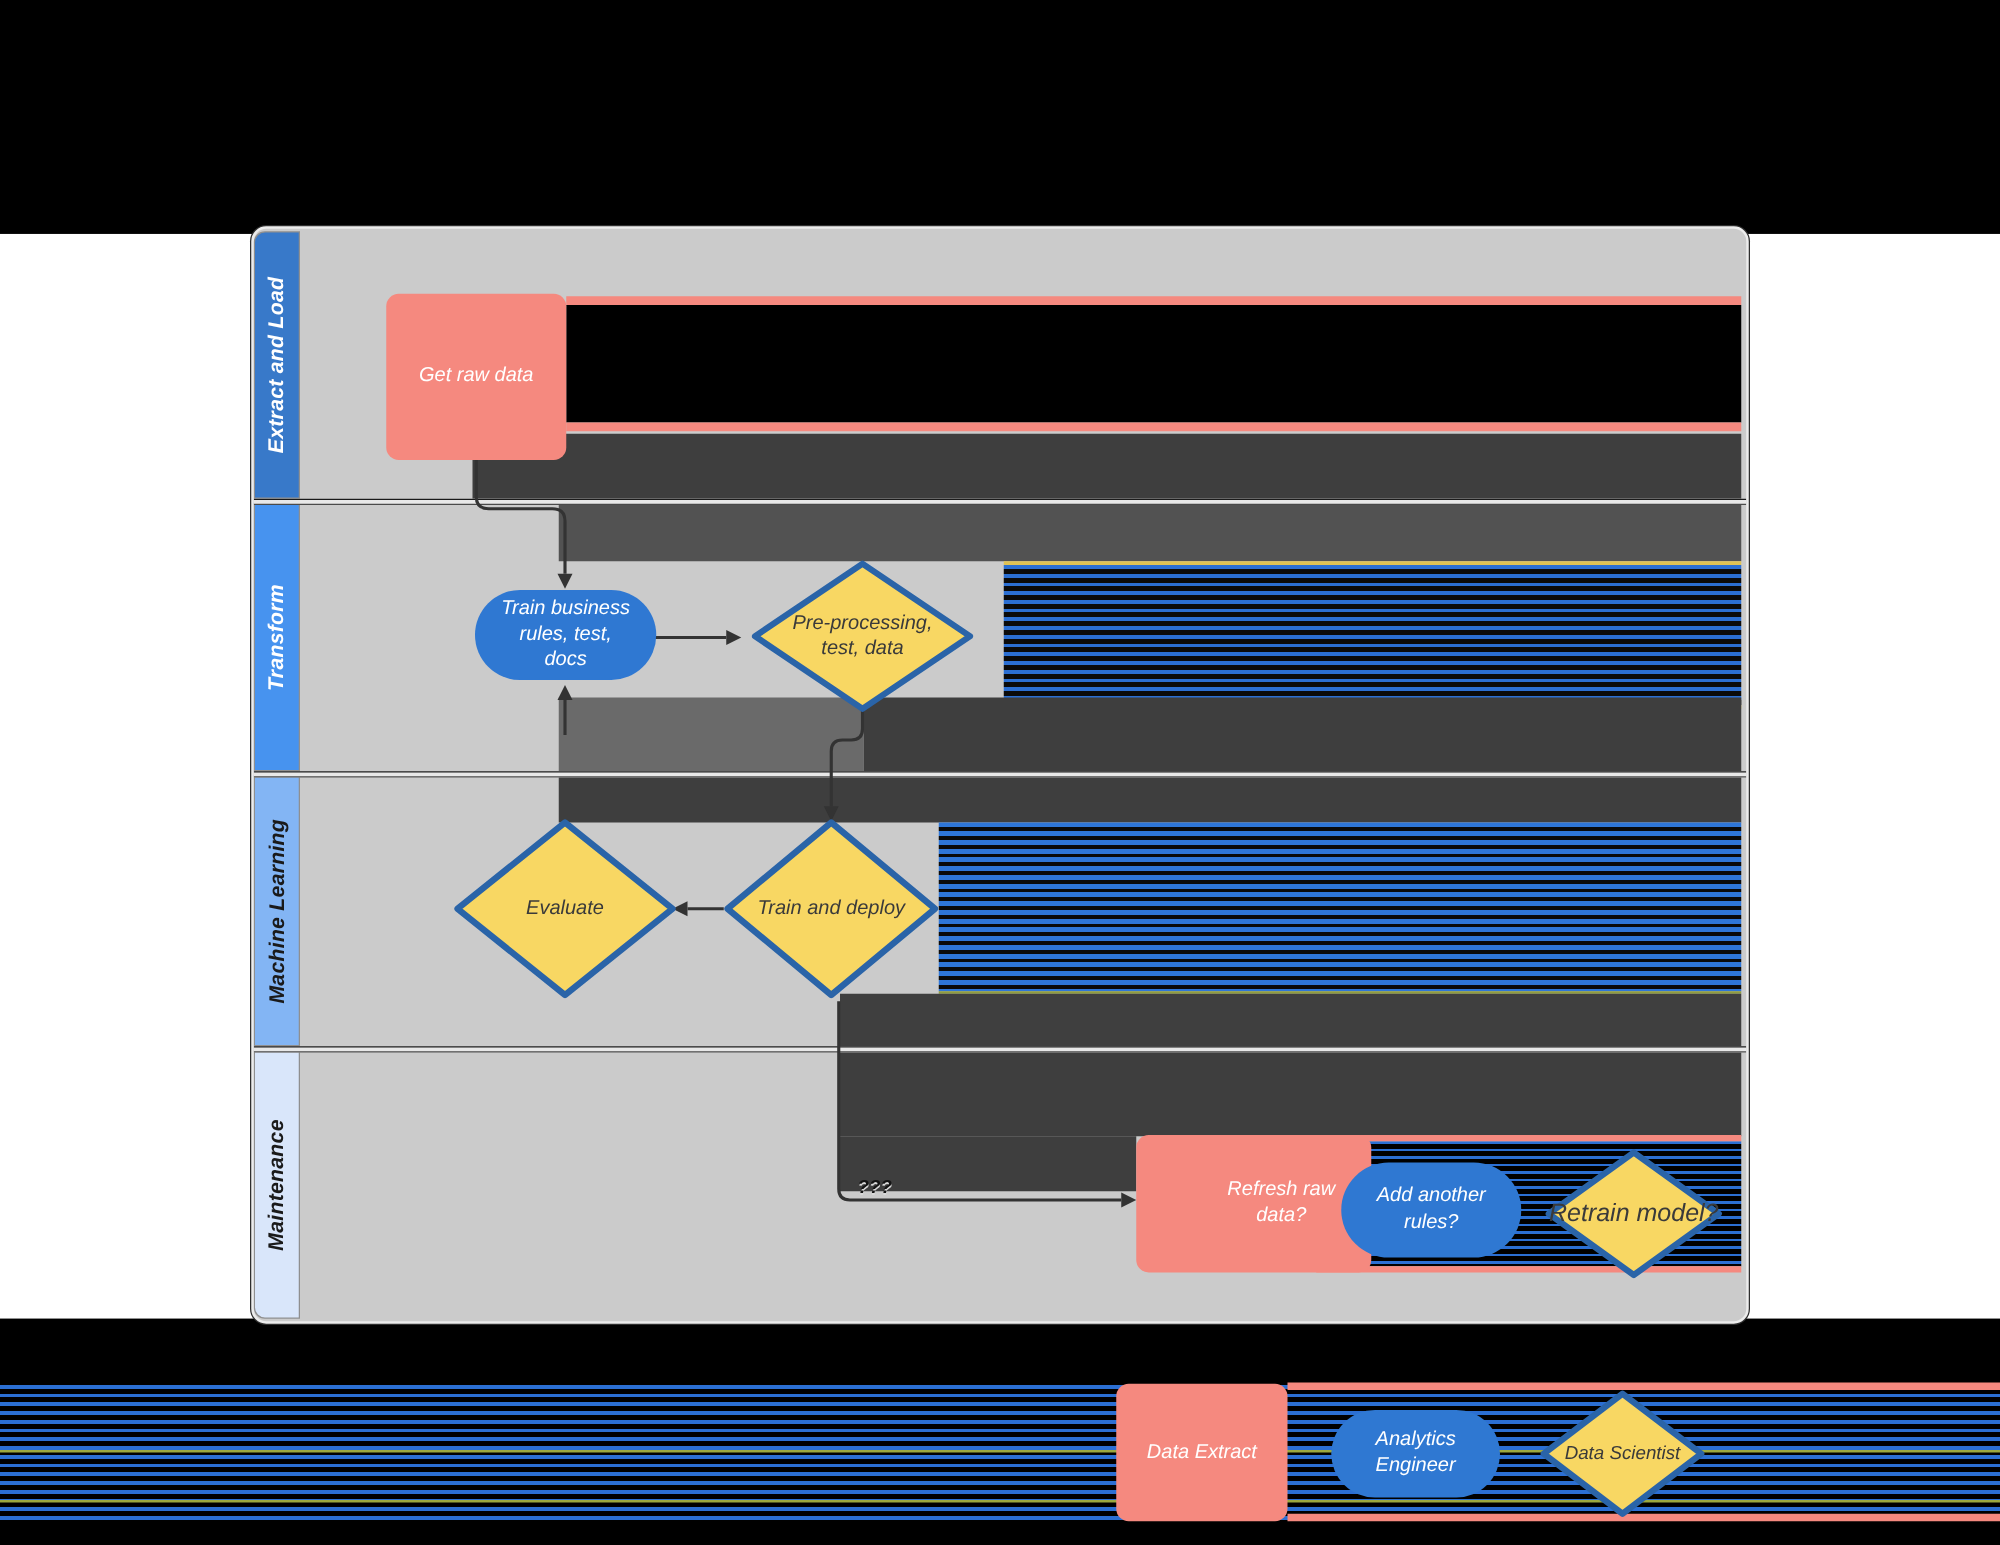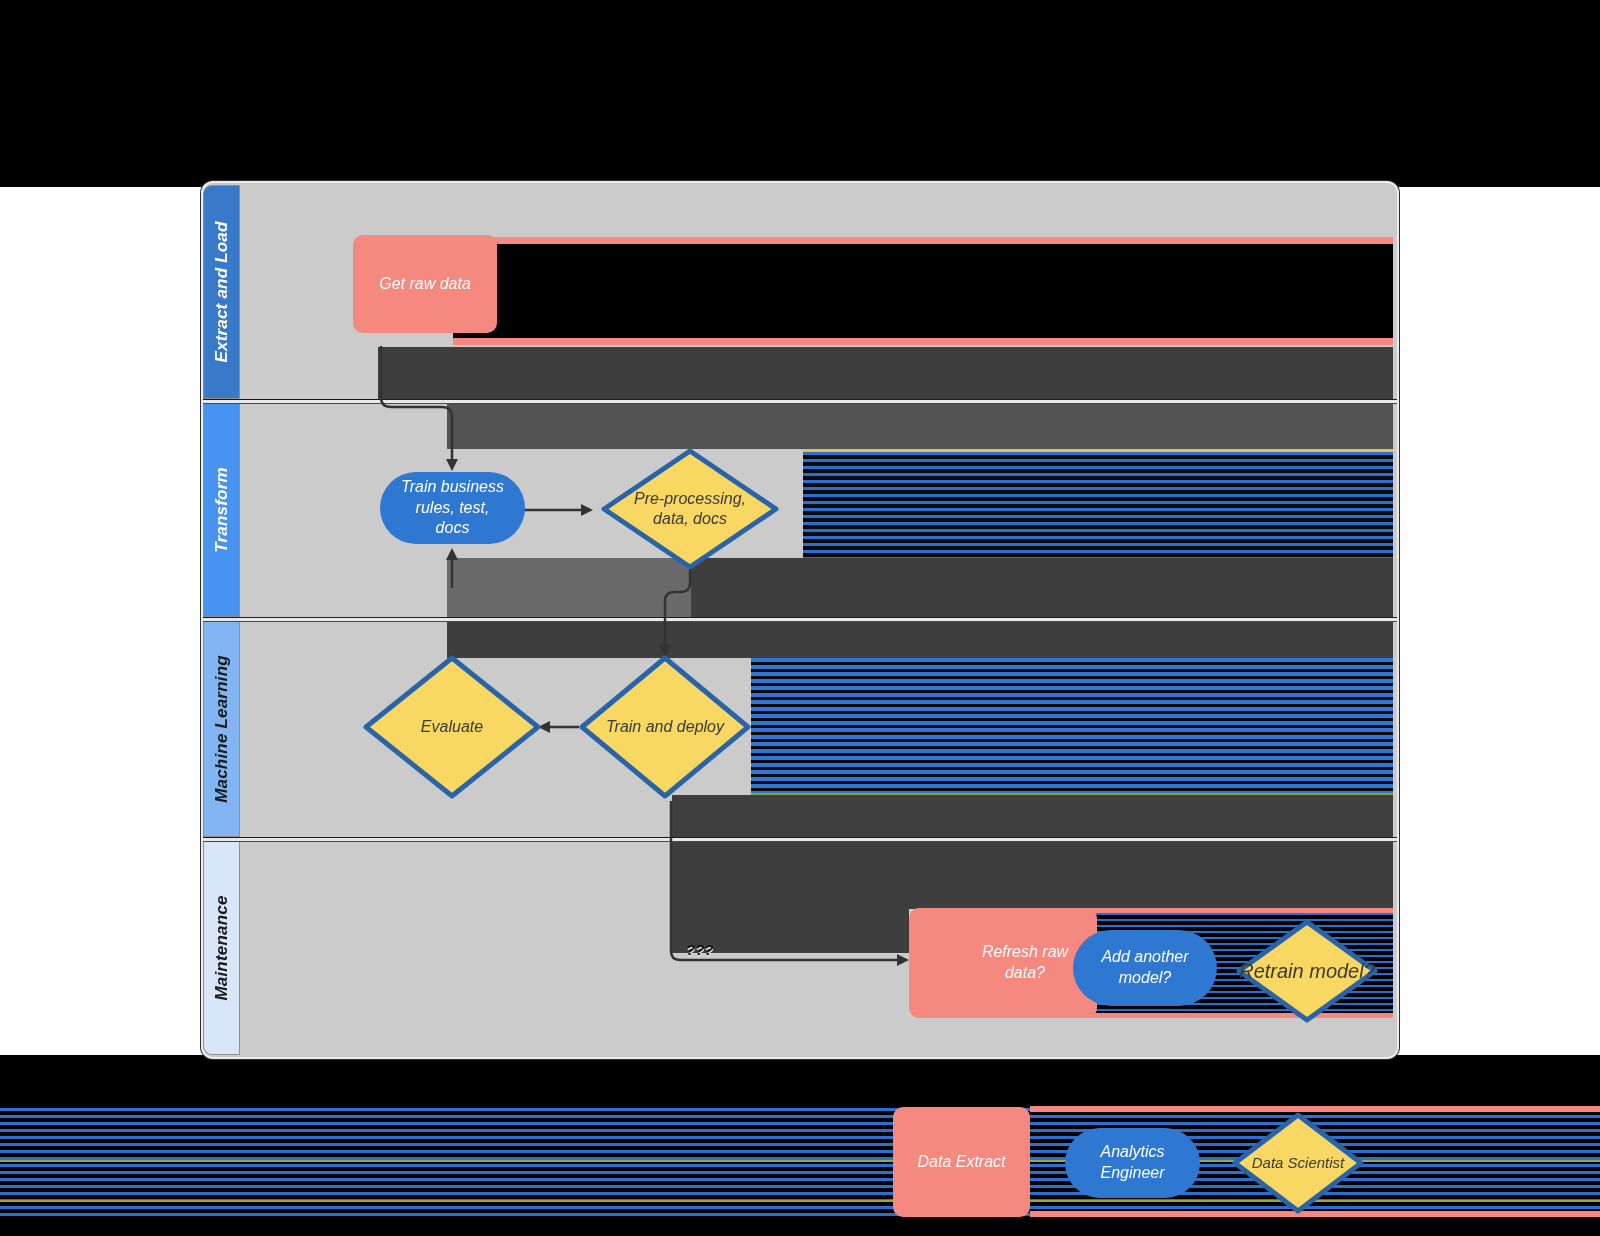--- a/index.html
+++ b/index.html
@@ -117,33 +117,33 @@
       <polygon points="243,276 255,276 249,288"></polygon>
       <polygon points="243,377 255,377 249,365"></polygon>
       <polygon points="378,321 378,333 390,327"></polygon>
       <polygon points="456,462 468,462 462,474"></polygon>
       <polygon points="347,538 347,550 335,544"></polygon>
       <polygon points="694,771 694,783 706,777"></polygon>
     </g>
   </svg>
   <div class="abs conn-label" style="left:483px;top:758px;">???</div>
 
-  <div class="abs node rect-node" style="left:106px;top:52px;width:144px;height:98px;margin-left:44px;">
+  <div class="abs node rect-node" style="left:106px;top:52px;width:144px;height:133px;">
     <span class="node-label">Get raw data</span>
   </div>
 
   <div class="abs node pill-node" style="left:177px;top:289px;width:145px;height:72px;border-radius:36px;">
     <span class="node-label" style="padding:0 18px;">Train business rules, test, docs</span>
   </div>
 
   <div class="abs node diamond-node" style="left:398px;top:265px;width:178px;height:122px;">
     <svg width="178" height="122" viewBox="0 0 178 122">
       <polygon points="89,3 175,61 89,119 3,61" fill="#F8D763" stroke="#2A64A8" stroke-width="5" stroke-linejoin="round"></polygon>
     </svg>
-    <div class="diamond-label" style="padding:0 26px;">Pre-processing, data, docs</div>
+    <div class="diamond-label" style="padding:0 26px;">Pre-processing, test, data</div>
   </div>
 
   <div class="abs node diamond-node" style="left:376px;top:472px;width:172px;height:144px;">
     <svg width="172" height="144" viewBox="0 0 172 144">
       <polygon points="86,3 169,72 86,141 3,72" fill="#F8D763" stroke="#2A64A8" stroke-width="5" stroke-linejoin="round"></polygon>
     </svg>
     <div class="diamond-label">Train and deploy</div>
   </div>
 
   <div class="abs node diamond-node" style="left:160px;top:472px;width:178px;height:144px;">
@@ -151,21 +151,21 @@
       <polygon points="89,3 175,72 89,141 3,72" fill="#F8D763" stroke="#2A64A8" stroke-width="5" stroke-linejoin="round"></polygon>
     </svg>
     <div class="diamond-label">Evaluate</div>
   </div>
 
   <div class="abs node rect-node" style="left:706px;top:725px;width:144px;height:110px;padding-left:44px;">
     <span class="node-label">Refresh raw data?</span>
   </div>
 
   <div class="abs node pill-node" style="left:870px;top:747px;width:144px;height:76px;border-radius:38px;">
-    <span class="node-label" style="padding:0 20px;">Add another model?</span>
+    <span class="node-label" style="padding:0 20px;">Add another rules?</span>
   </div>
 
   <div class="abs node diamond-node" style="left:1033px;top:736px;width:142px;height:104px;">
     <svg width="142" height="104" viewBox="0 0 142 104">
       <polygon points="71,3 139,52 71,101 3,52" fill="#F8D763" stroke="#2A64A8" stroke-width="5" stroke-linejoin="round"></polygon>
     </svg>
     <div class="diamond-label" style="font-size:20px;">Retrain model?</div>
   </div>
 
 </div>

